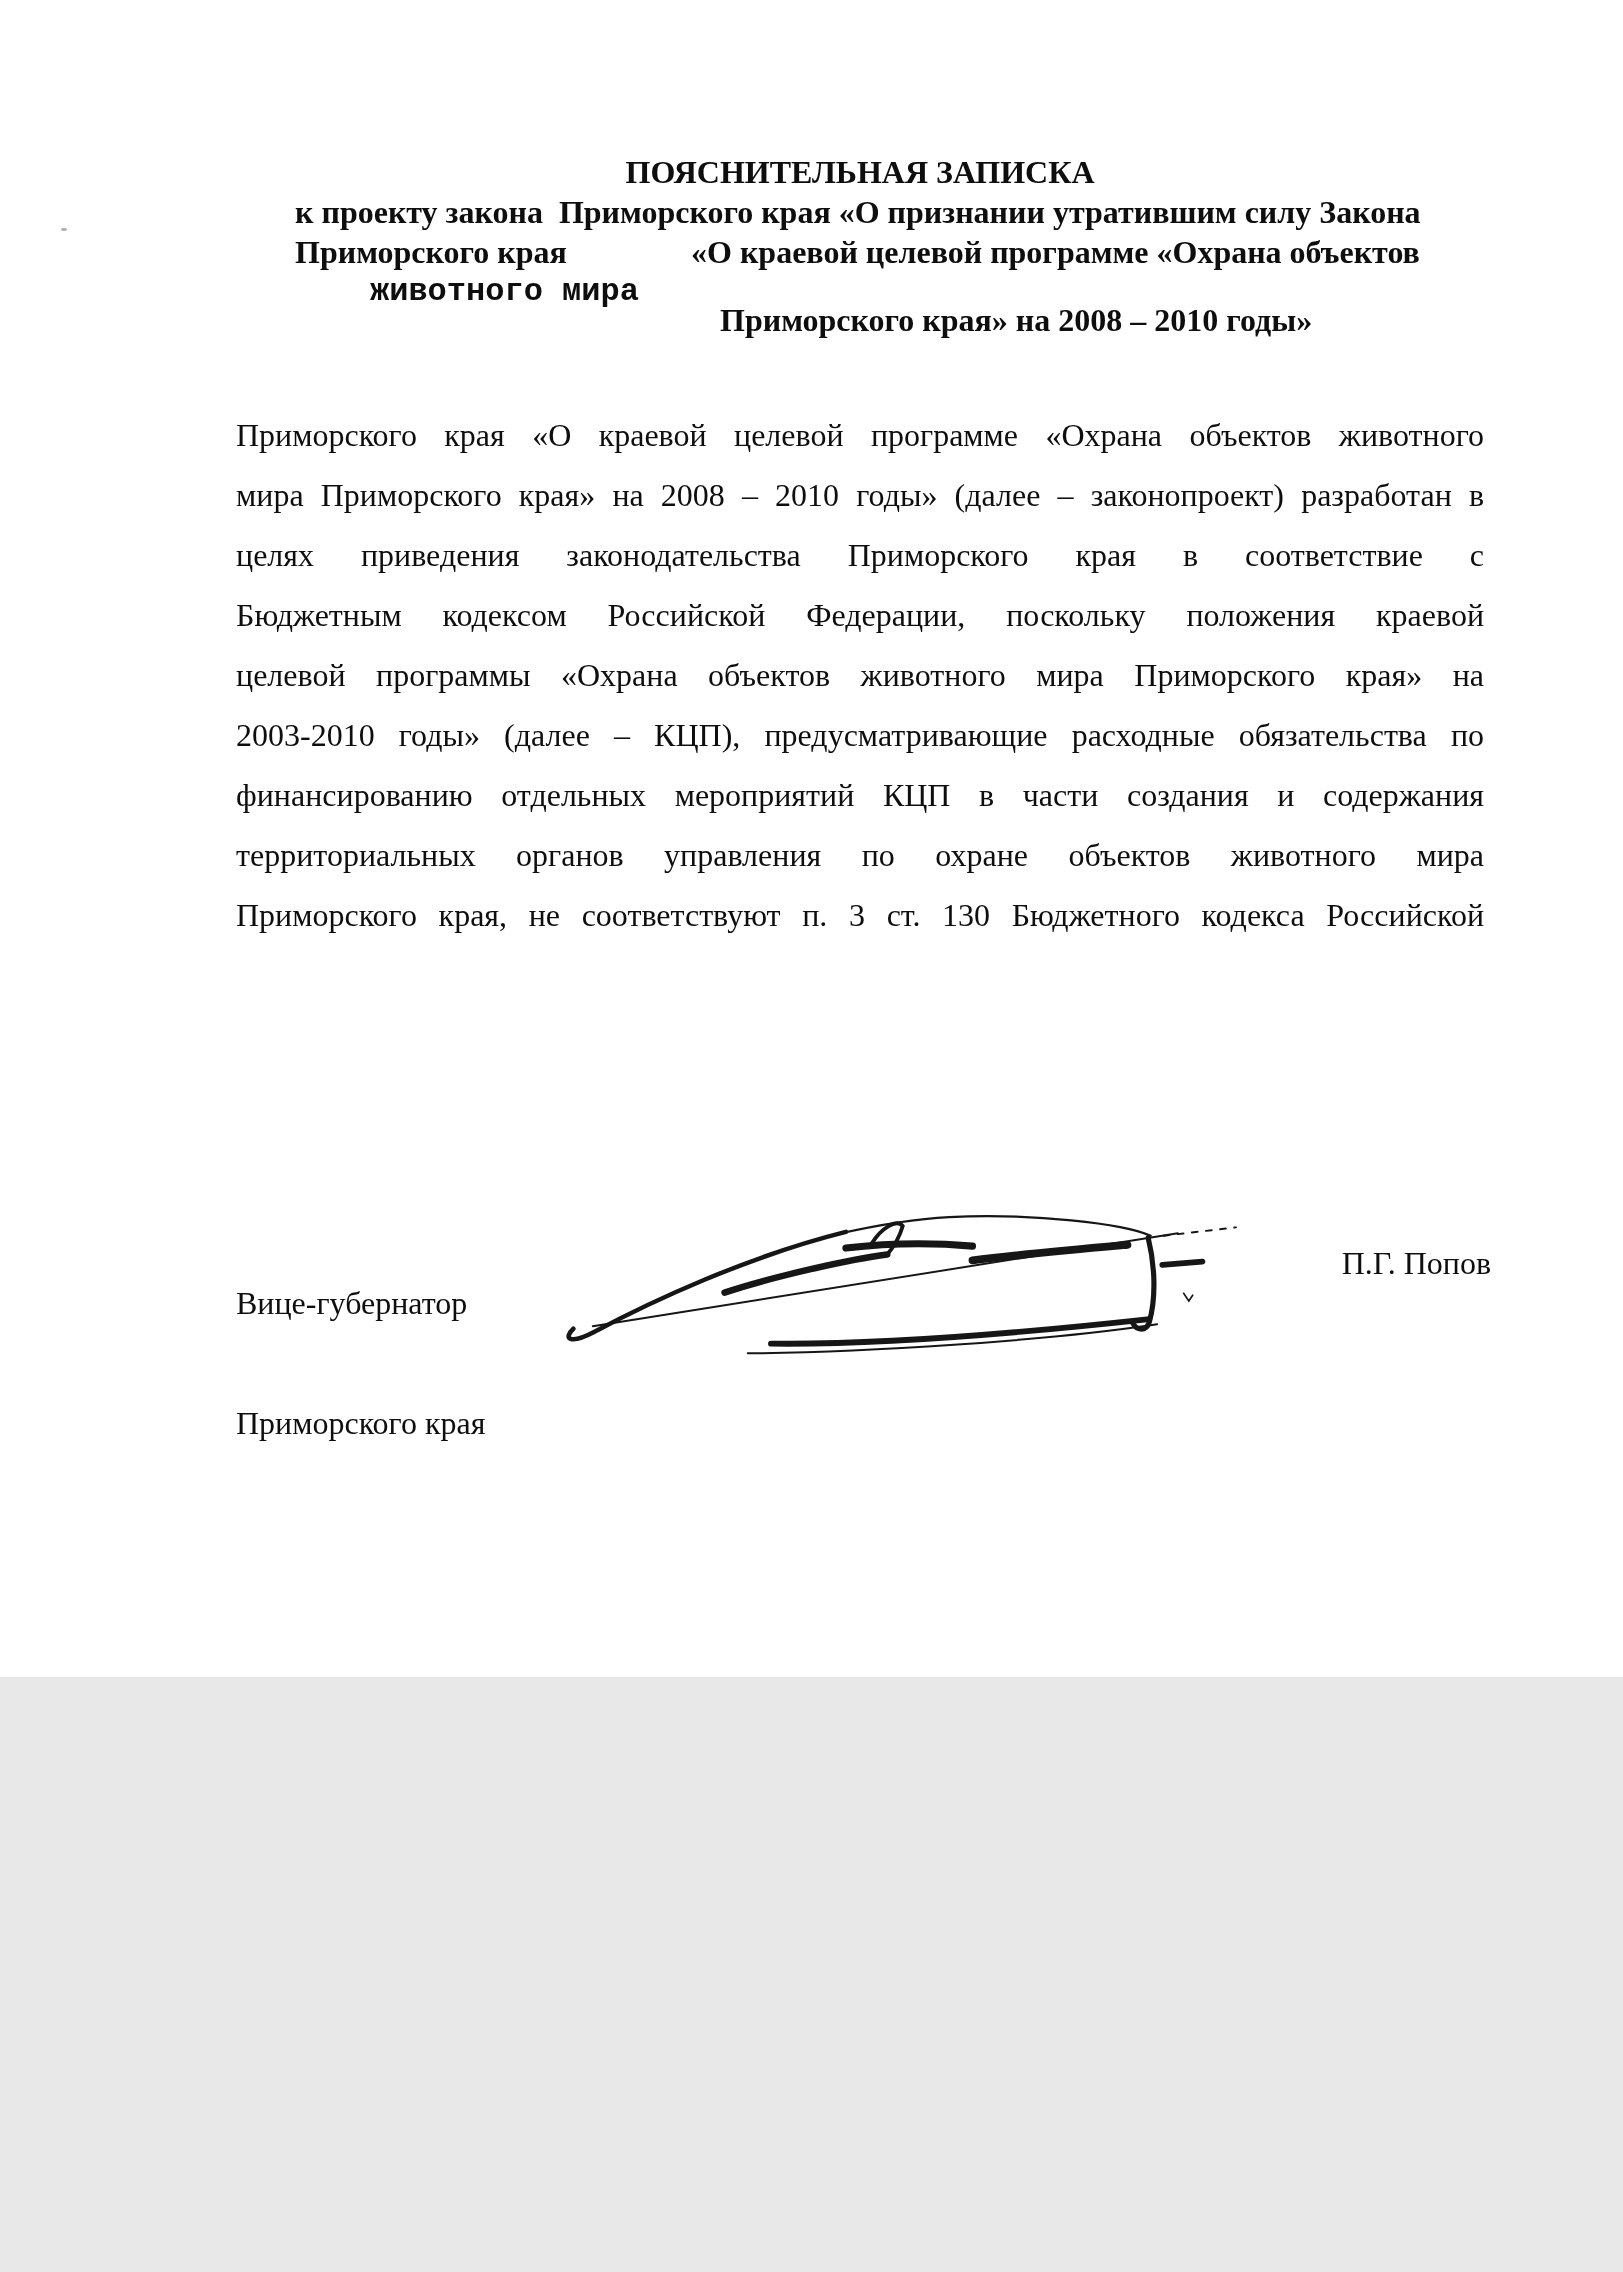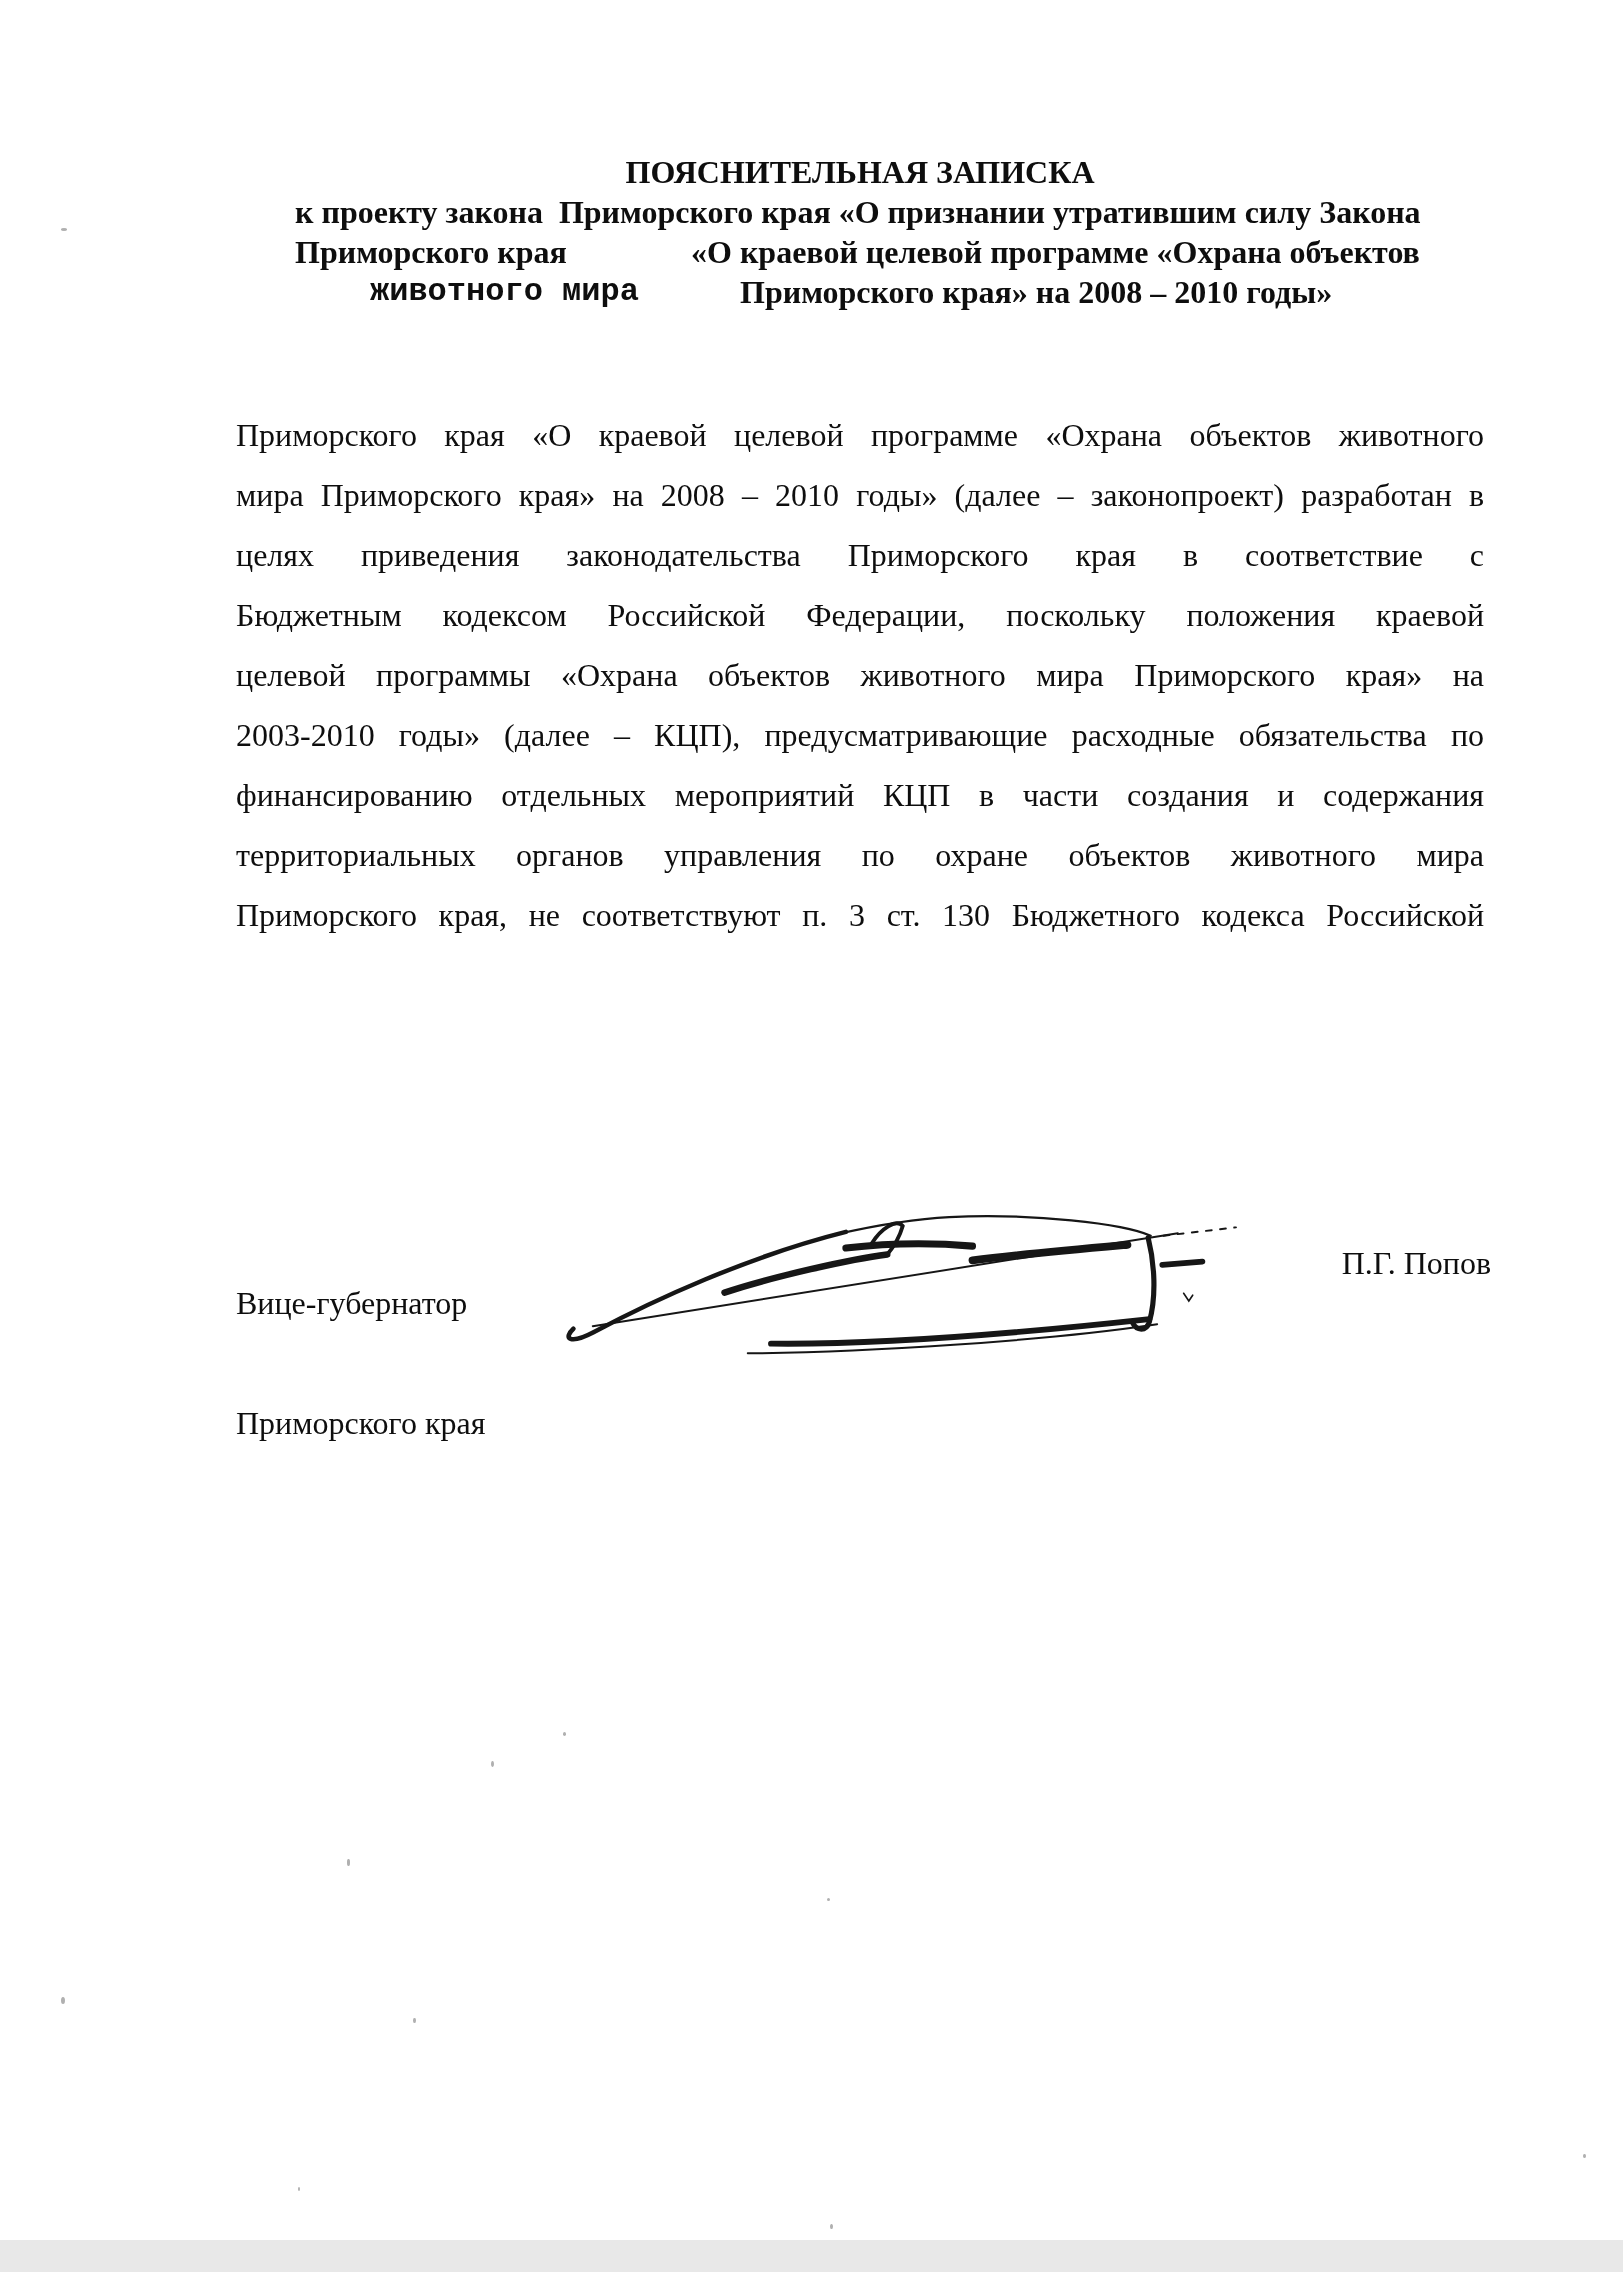--- a/index.html
+++ b/index.html
@@ -3,21 +3,21 @@
 <meta charset="utf-8">
 <style>
   html, body {
     margin: 0;
     padding: 0;
     background: #e8e8e8;
   }
   .page {
     position: relative;
     width: 1623px;
-    height: 2240px;
+    height: 1677px;
     margin: 0 auto;
     background: #ffffff;
     font-family: "Liberation Serif", "DejaVu Serif", serif;
     color: #0e0e0e;
     overflow: hidden;
   }
 
   
   .title-block {
     position: absolute;
@@ -31,21 +31,21 @@
     position: relative;
     height: 40px;
     line-height: 40px;
     white-space: pre;
   }
   .t-heading { text-align: center; }
   .t-line .seg { position: absolute; top: 0; white-space: pre; }
   .t-l2a { left: 59px; }
   .t-l2b { left: 455px; }
   .t-l3a { left: 134px; font-family: Liberation Mono, monospace; }
-  .t-l3b { left: 504px; }
+  .t-l3b { left: 484px; margin-top: 28px; }
   .t-pad1 { padding-left: 59px; }
 
   
   .body-block {
     position: absolute;
     left: 236px;
     top: 405px;
     width: 1248px;
     font-size: 32px;
   }

